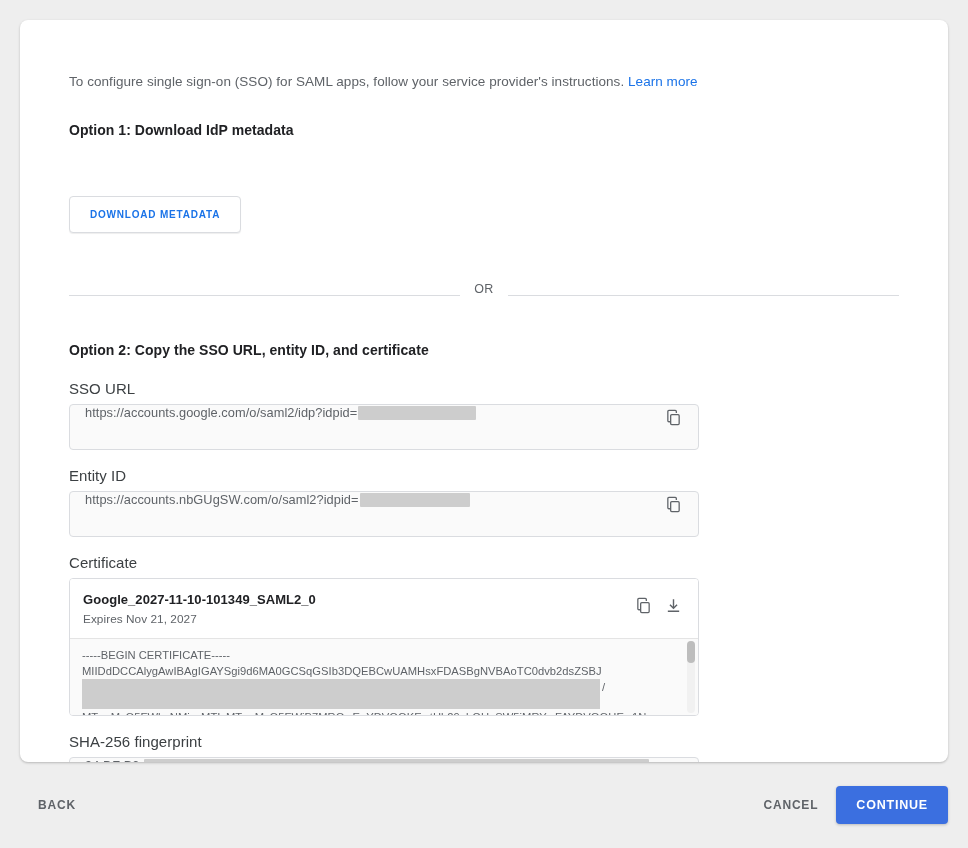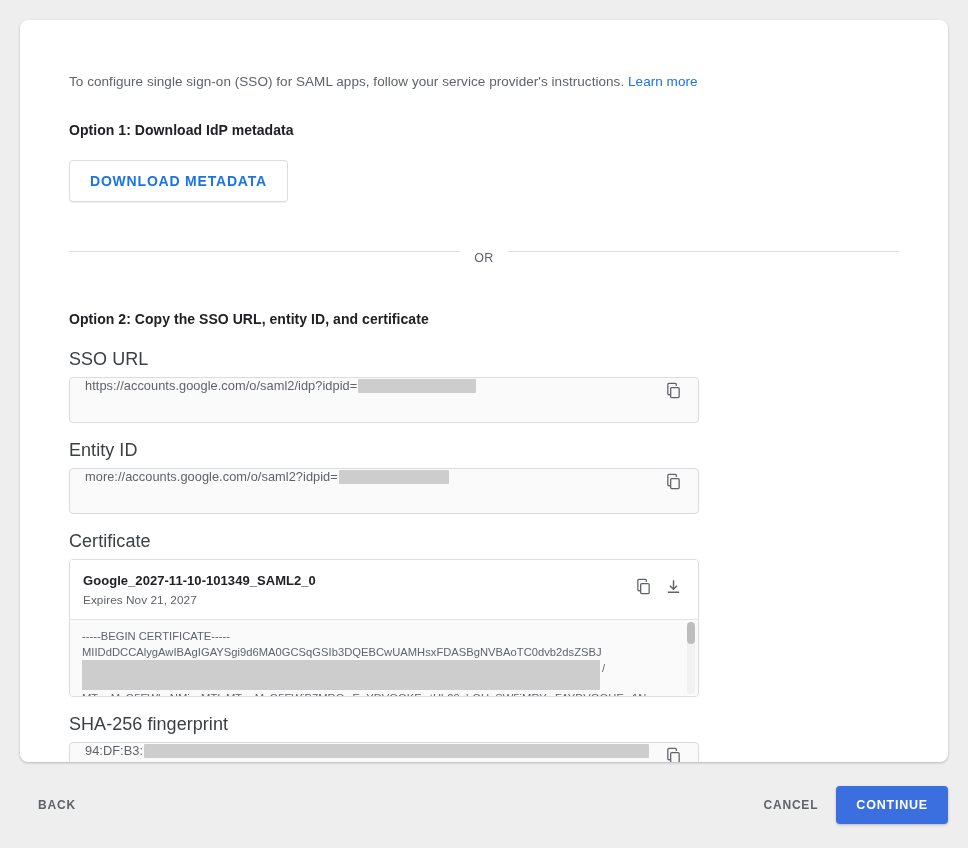--- a/index.html
+++ b/index.html
@@ -47,49 +47,50 @@
     color: #202124;
     margin: 0 0 22px 0;
     letter-spacing: 0.05px;
   }
   .btn-outlined {
     display: inline-block;
     background: #ffffff;
     border: 1px solid #dadce0;
     border-radius: 4px;
     color: #1a73e8;
-    font-size: 14px;
+    font-size: 10px;
     font-weight: bold;
     letter-spacing: 0.8px;
     padding: 12px 20px;
     cursor: pointer;
     box-shadow: 0 1px 1px rgba(0,0,0,0.07);
     font-family: "Liberation Sans", sans-serif;
+    margin-top: 36px;
   }
   .or-divider {
     display: flex;
-    align-items: flex-start;
+    align-items: flex-end;
     margin: 49px 0 46px 0;
   }
   .or-line {
     flex: 1;
     height: 1px;
     background: #dadce0;
   }
   .or-text {
     font-size: 12.5px;
     color: #5f6368;
     padding: 0 14px;
     letter-spacing: 0.4px;
   }
   .field-group {
     margin-bottom: 17px;
   }
   .field-label {
-    font-size: 18px;
+    font-size: 15px;
     color: #3c4043;
     margin-bottom: 7px;
     letter-spacing: 0.05px;
   }
   .field-box {
     width: 630px;
     box-sizing: border-box;
     border: 1px solid #dadce0;
     border-radius: 4px;
     background: #fafafa;
@@ -282,21 +283,21 @@
           </svg>
         </div>
       </div>
     </div>
 
     
     <div class="field-group">
       <div class="field-label">Entity ID</div>
       <div class="field-box">
         <div class="field-value">
-            <span>more://accounts.google.com/o/saml2?idpid=</span>
+            <span>https://accounts.nbGUgSW.com/o/saml2?idpid=</span>
             <span class="redact" style="width:110px;margin-left:1px;"></span>
           </div>
         <div class="icon-btn">
           <svg width="17" height="17" viewBox="0 0 24 24" fill="none" stroke="#5f6368" stroke-width="1.8">
             <rect x="8" y="8" width="12" height="14" rx="1.5"></rect>
             <path d="M16 5.5V3.5A1.5 1.5 0 0 0 14.5 2H5.5A1.5 1.5 0 0 0 4 3.5v13A1.5 1.5 0 0 0 5.5 18h1.5"></path>
           </svg>
         </div>
       </div>
     </div>

